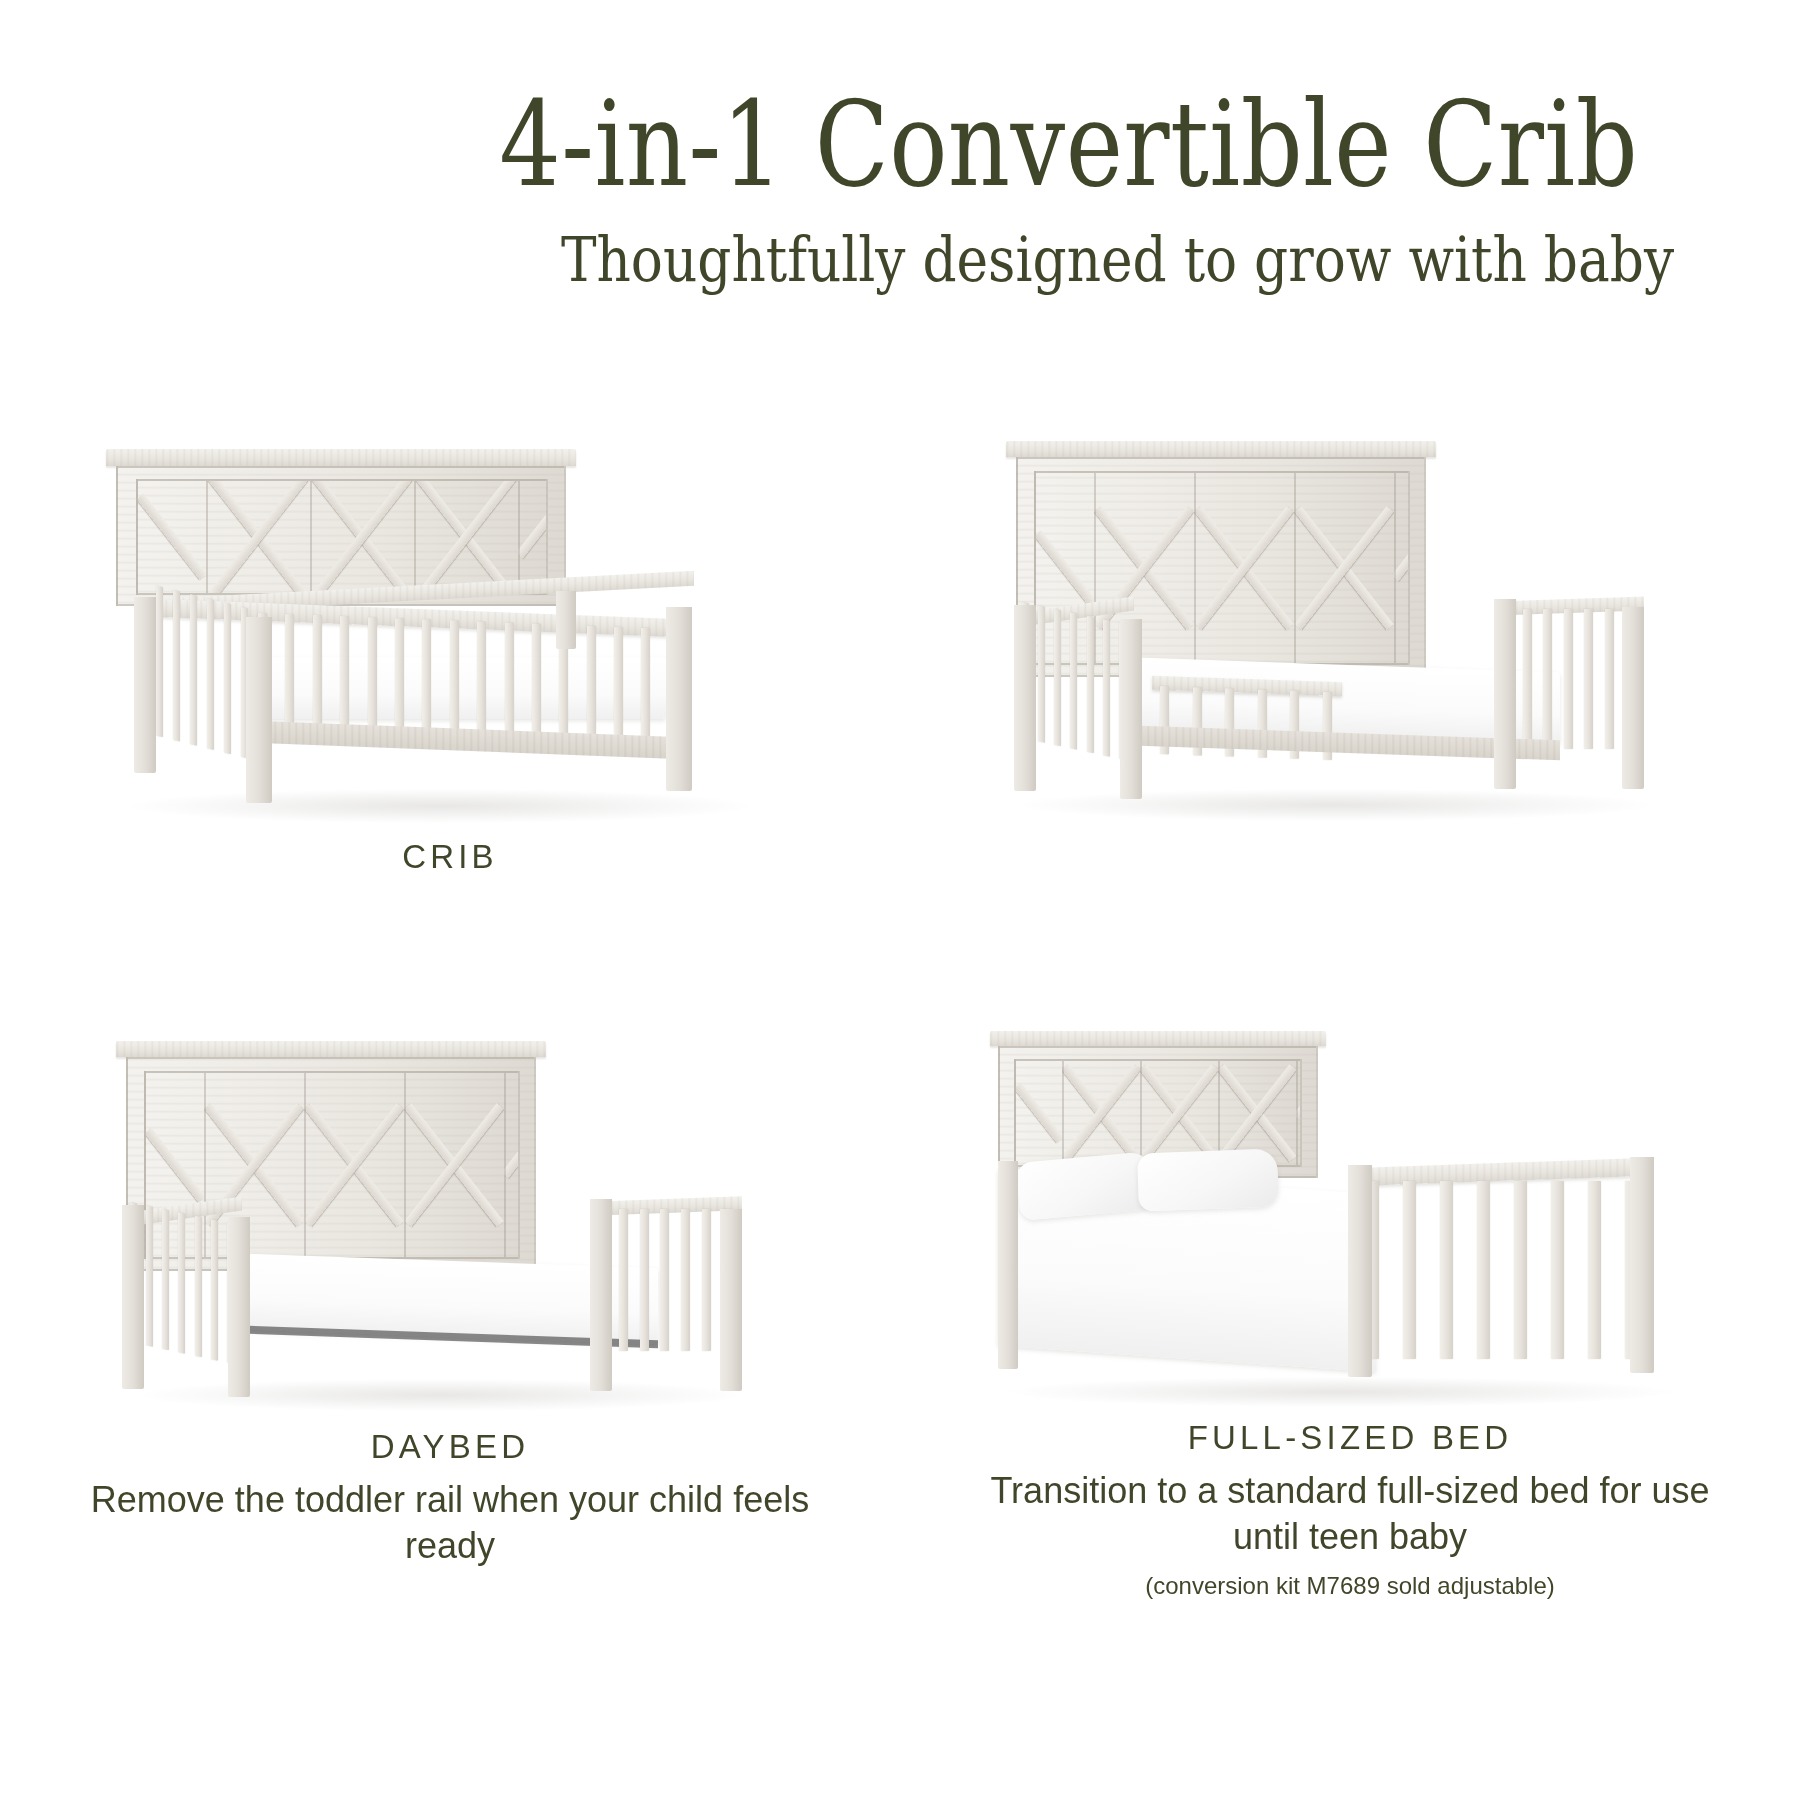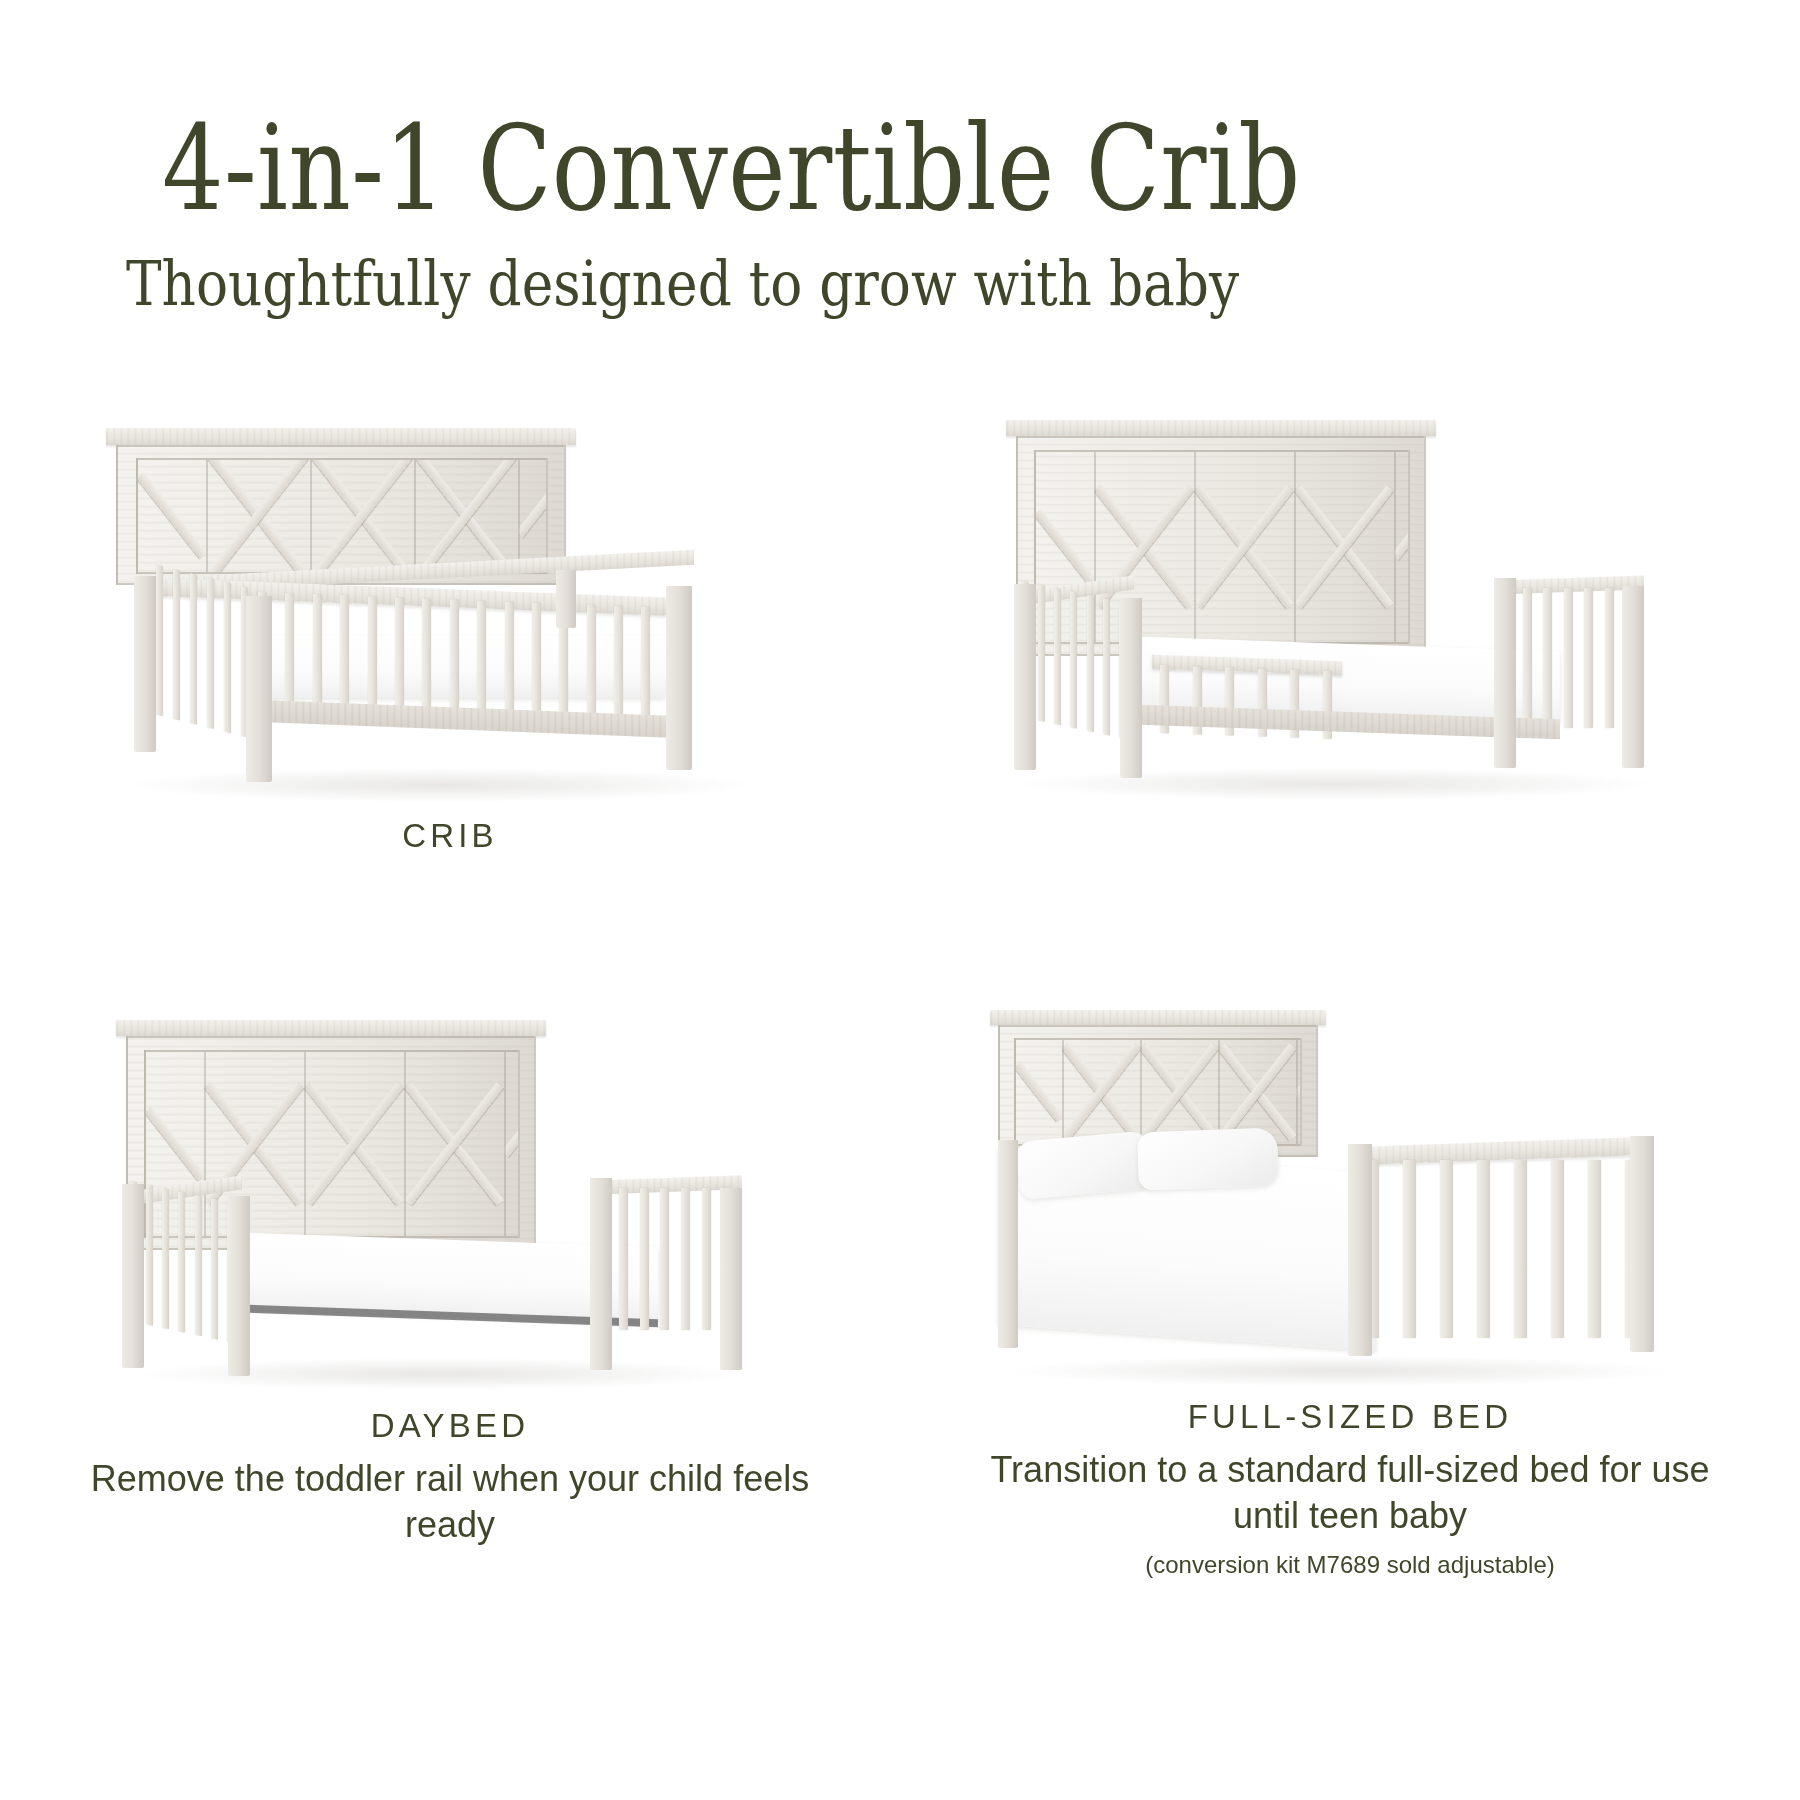--- a/index.html
+++ b/index.html
@@ -15,22 +15,22 @@
   .page {
     position: relative;
     width: 1800px;
     height: 1800px;
     background: #ffffff;
   }
 
   
   .header {
     width: 100%;
-    padding-top: 108px;
-    text-align: left;
+    padding-top: 84px;
+    text-align: right;
   }
 
   .main-title {
     font-family: "DejaVu Serif", "Liberation Serif", serif;
     font-size: 118px;
     line-height: 1.02;
     font-weight: 400;
     color: #3f4629;
     letter-spacing: 0.5px;
     transform: scaleX(0.82);
@@ -44,21 +44,21 @@
     font-weight: 400;
     color: #3f4629;
     margin-top: 22px;
     transform: scaleX(0.86);
     transform-origin: center;
   }
 
   
   .grid {
     position: absolute;
-    top: 400px;
+    top: 421px;
     left: 0;
     width: 1703px;
     display: grid;
     grid-template-columns: 900px 900px;
     grid-template-rows: 590px 590px;
   }
 
   .panel {
     position: relative;
     display: flex;

